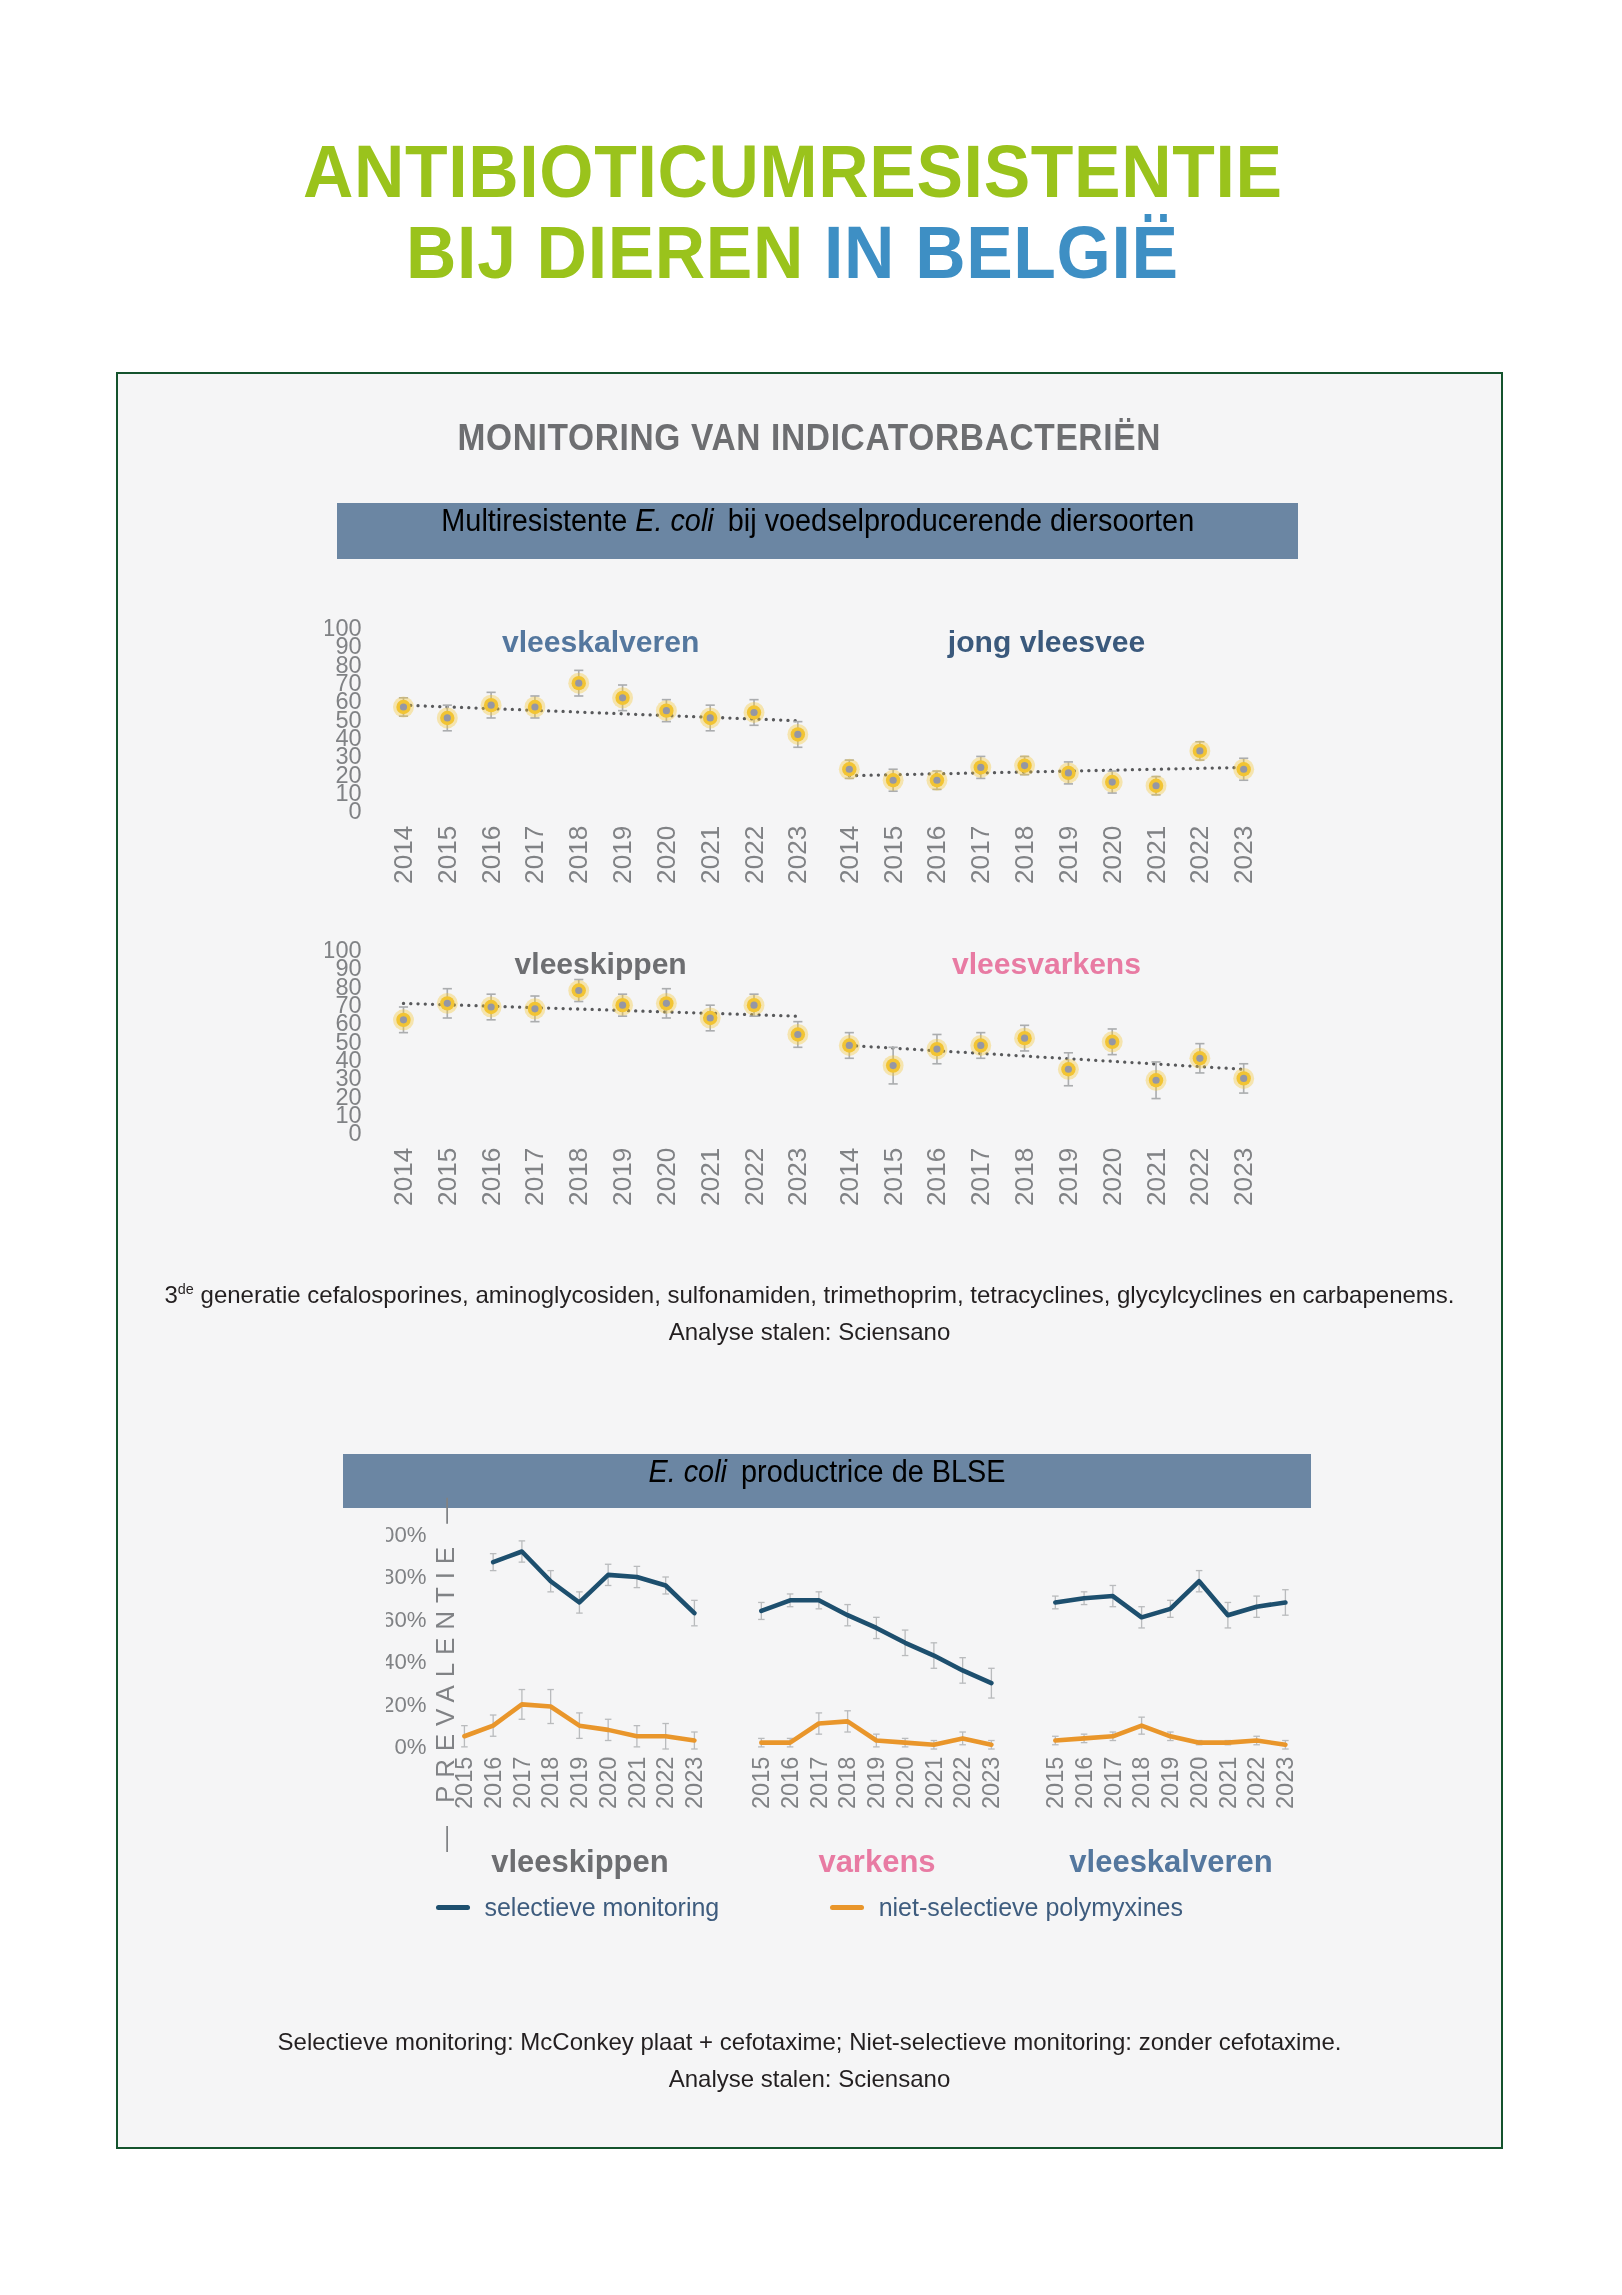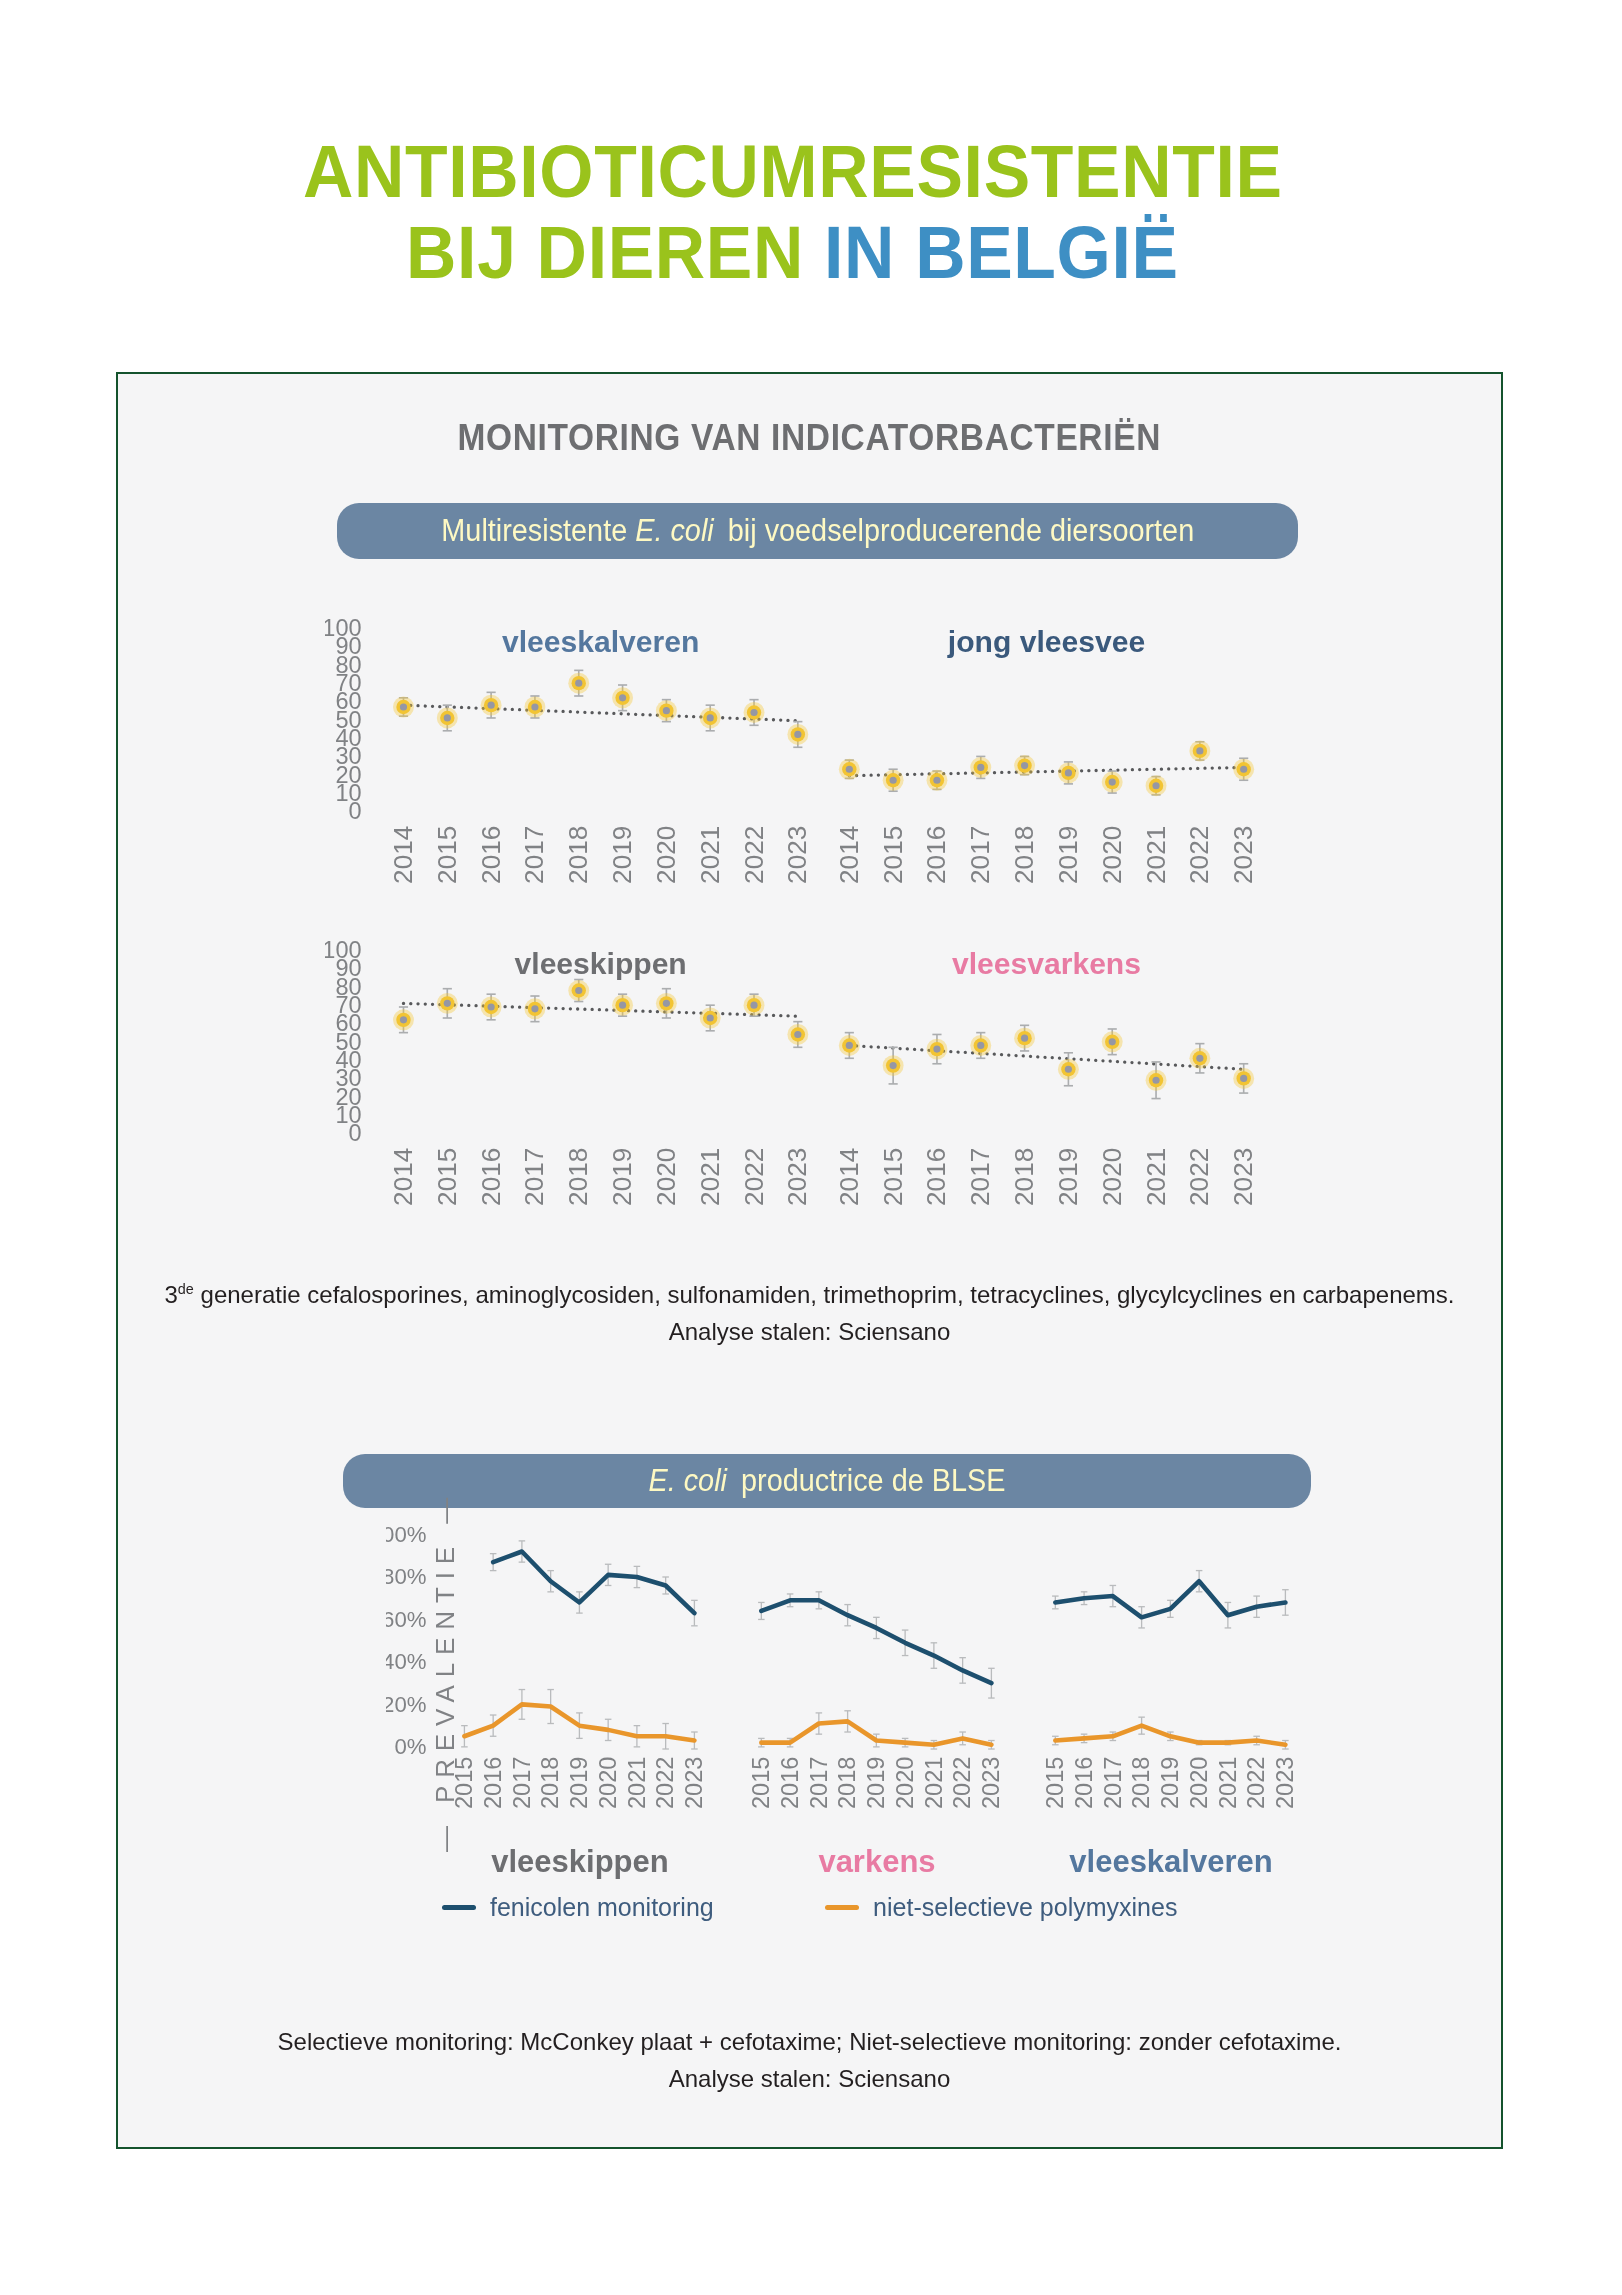--- a/index.html
+++ b/index.html
@@ -10,22 +10,22 @@
   .main-title{position:absolute;top:131px;left:0;width:100%;text-align:center;
     font-weight:700;font-size:75px;line-height:1.08;letter-spacing:0.7px;color:#9ac31c;}
   .main-title .blue{color:#3e8fc4;}
 
   .panel{position:absolute;left:116px;top:372px;width:1387px;height:1777px;
     background:#f5f5f6;border:2px solid #14532d;box-sizing:border-box;}
 
   .panel-heading{position:absolute;top:43px;left:0;width:100%;text-align:center;
     font-size:36px;font-weight:700;color:#6d6e71;letter-spacing:0.7px;}
 
-  .banner{position:absolute;background:#6b86a3;color:#fef9c3;display:flex;
-    align-items:center;justify-content:center;font-size:31px;font-weight:400;border-radius:22px;}
+  .banner{position:absolute;background:#6b86a3;color:#000000;display:flex;
+    align-items:flex-start;justify-content:center;font-size:31px;font-weight:400;}
   .banner1{left:219px;top:129px;width:961px;height:56px;}
   .banner2{left:225px;top:1080px;width:968px;height:54px;}
   .banner i{font-style:italic;margin-right:6.5px;}
 
   .chart{position:absolute;}
   #sc1{left:207px;top:215px;}
   #sc2{left:705px;top:215px;}
   #sc3{left:207px;top:537px;}
   #sc4{left:705px;top:537px;}
   #ln1{left:268px;top:1131px;}
@@ -615,21 +615,21 @@
           <text transform="translate(389,385) rotate(-90)" text-anchor="end" class="pyear">2023</text>
         </svg></div>
 
     <div class="species-label" id="sp0" style="color: rgb(109, 110, 113);">vleeskippen</div>
     <div class="species-label" id="sp1" style="color: rgb(232, 123, 163);">varkens</div>
     <div class="species-label" id="sp2" style="color: rgb(84, 119, 158);">vleeskalveren</div>
 
     <div class="legend" id="legend">
         <div class="legend-item">
           <span class="legend-dash" style="background: rgb(29, 79, 110);"></span>
-          <span>fenicolen monitoring</span>
+          <span>selectieve monitoring</span>
         </div>
         <div class="legend-item">
           <span class="legend-dash" style="background: rgb(233, 150, 43);"></span>
           <span>niet-selectieve polymyxines</span>
         </div>
       </div>
 
     <div class="footnote footnote2">
       <div>Selectieve monitoring: McConkey plaat + cefotaxime; Niet-selectieve monitoring: zonder cefotaxime.</div>
       <div>Analyse stalen: Sciensano</div>

